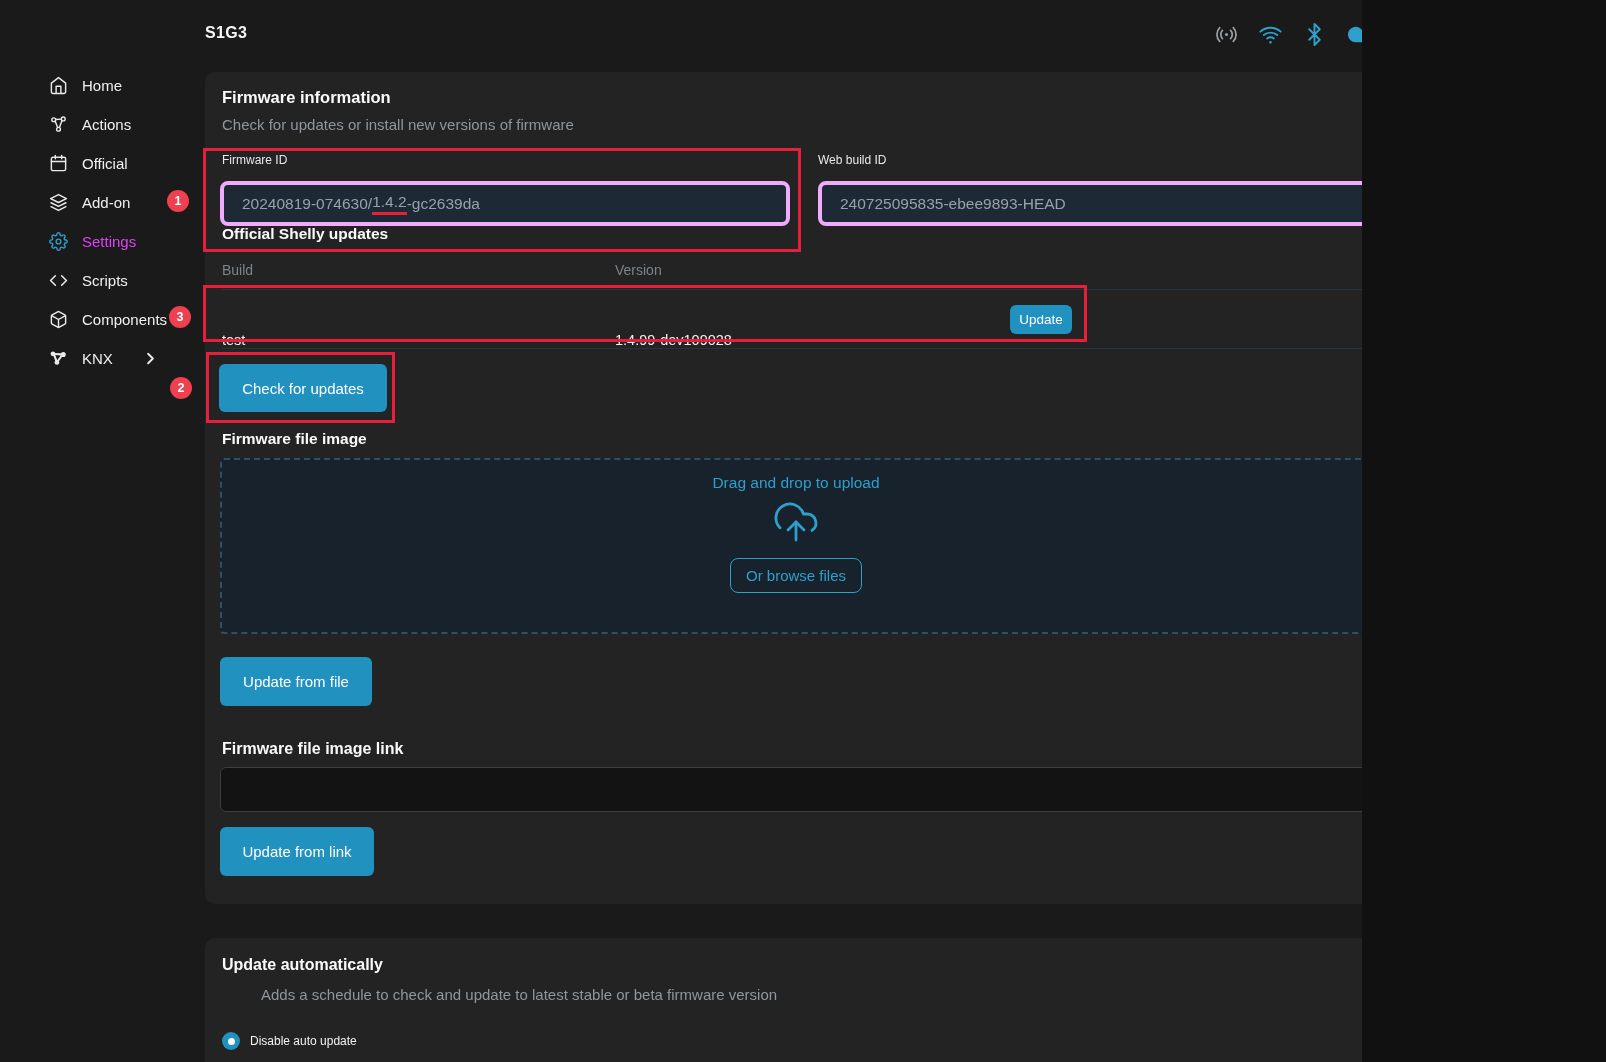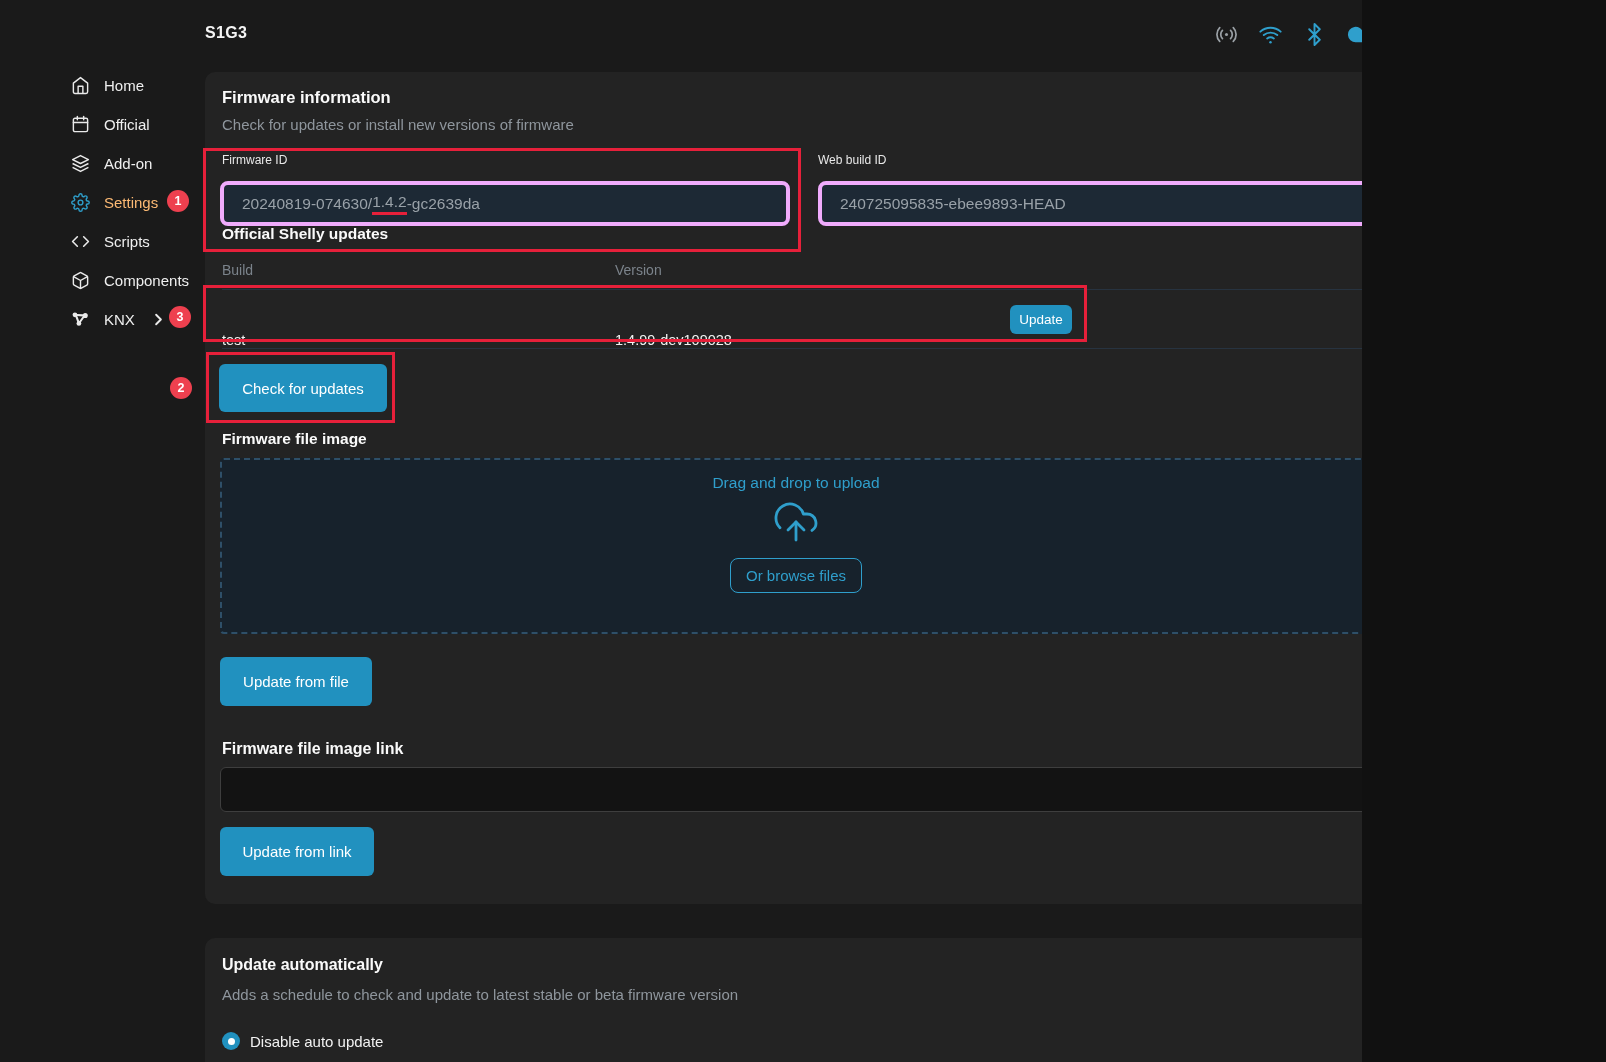--- a/index.html
+++ b/index.html
@@ -18,25 +18,25 @@
     position:absolute; left:1215px; top:23px;
     display:flex; gap:21px; align-items:center;
   }
   .status-icons svg{ width:23px; height:23px; display:block; }
   .ic-gray{ color:#9aa0a5; }
   .ic-blue{ color:#2f9fcc; }
   
   .sidebar{ position:absolute; left:0; top:66px; width:200px; }
   .side-item{
     height:39px; display:flex; align-items:center; gap:14px;
-    padding-left:71px; padding-right:40px; cursor:pointer;
+    padding-left:49px; padding-right:40px; cursor:pointer;
     color:#efefef; font-size:15px;
   }
   .side-item svg{ width:19px; height:19px; flex:0 0 19px; color:#eaeaea; }
-  .side-item.active{ color:#fdba74; }
+  .side-item.active{ color:#d946ef; }
   .side-item.active svg{ color:#2e9dc9; }
   .side-chevron{ margin-left:auto; width:15px; height:15px; color:#9a9a9a; }
   
   .card{ position:absolute; left:205px; width:1180px; background:#232323; border-radius:10px; }
   .card-1{ top:72px; height:832px; }
   .card-2{ top:938px; height:200px; }
   .card-title{ position:absolute; left:17px; font-size:16.5px; font-weight:700; color:#fafafa; }
   .card-sub{ position:absolute; left:17px; font-size:15px; color:#8f969d; }
   .field-label{ position:absolute; font-size:12px; color:#e8e8e8; }
   .slate-input{
@@ -88,21 +88,21 @@
     color:#e8e8e8; font-size:15px; padding:0 14px;
     font-family:"Liberation Sans",sans-serif;
   }
   
   .radio-row{ position:absolute; left:17px; top:94px; display:flex; align-items:center; gap:10px; }
   .radio-dot{
     width:18px; height:18px; border-radius:50%; background:#2191bf;
     display:flex; align-items:center; justify-content:center; cursor:pointer;
   }
   .radio-dot::after{ content:""; width:7px; height:7px; border-radius:50%; background:#fff; }
-  .radio-label{ font-size:15px; color:#f2f2f2; }
+  .radio-label{ font-size:12px; color:#f2f2f2; }
   
   .ann-box{ position:absolute; border:3px solid #e6203a; z-index:20; pointer-events:none; }
   .ann-box-1{ left:203px; top:148px; width:598px; height:104px; }
   .ann-box-2{ left:203px; top:285px; width:884px; height:57px; }
   .ann-box-3{ left:206px; top:352px; width:189px; height:71px; }
   .ann-badge{
     position:absolute; width:22px; height:22px; border-radius:50%;
     background:#ee404f; color:#fff; font-size:12.5px; font-weight:700;
     display:flex; align-items:center; justify-content:center; z-index:21;
   }
@@ -155,20 +155,31 @@
     </span>
   </div>
 
   <nav class="sidebar">
     <div class="side-item">
       <svg viewBox="0 0 24 24" fill="none" stroke="currentColor" stroke-width="1.8" stroke-linejoin="round">
           <path d="M3 9l9-7 9 7v11a2 2 0 0 1-2 2H5a2 2 0 0 1-2-2z"></path>
           <polyline points="9 22 9 13 15 13 15 22"></polyline>
         </svg>
       <span>Home</span>
+    </div>
+    <div class="side-item">
+      <svg viewBox="0 0 24 24" fill="none" stroke="currentColor" stroke-width="1.8" stroke-linecap="round">
+          <circle cx="6" cy="6" r="2.4"></circle>
+          <circle cx="18" cy="5" r="2.4"></circle>
+          <circle cx="12" cy="18" r="2.4"></circle>
+          <path d="M7.8 7.8l3 7.8"></path>
+          <path d="M16.4 6.9l-3.2 9"></path>
+          <path d="M8.4 5.7l7.2-.5"></path>
+        </svg>
+      <span>Actions</span>
     </div>
     <div class="side-item">
       <svg viewBox="0 0 24 24" fill="none" stroke="currentColor" stroke-width="1.8" stroke-linecap="round">
           <rect x="3" y="4" width="18" height="17" rx="2"></rect>
           <line x1="16" y1="2" x2="16" y2="6"></line>
           <line x1="8" y1="2" x2="8" y2="6"></line>
           <line x1="3" y1="9.5" x2="21" y2="9.5"></line>
         </svg>
       <span>Official</span>
     </div>
@@ -266,21 +277,21 @@
 
     <h3 class="section-heading" style="top:668px; font-size:16px;">Firmware file image link</h3>
 
     <input class="dark-input" type="text" value="" style="">
 
     <button class="btn btn-link">Update from link</button>
   </section>
 
   <section class="card card-2">
     <h2 class="card-title" style="top:18px; font-size:16px;">Update automatically</h2>
-    <p class="card-sub" style="top:48px;">Adds a schedule to check and update to latest stable or beta firmware version</p>
+    <p class="card-sub" style="top:48px;margin-left:39px;">Adds a schedule to check and update to latest stable or beta firmware version</p>
     <div class="radio-row">
       <span class="radio-dot"></span>
       <span class="radio-label">Disable auto update</span>
     </div>
   </section>
 
   <div class="ann-box ann-box-1"></div>
   <div class="ann-box ann-box-2"></div>
   <div class="ann-box ann-box-3"></div>
 

